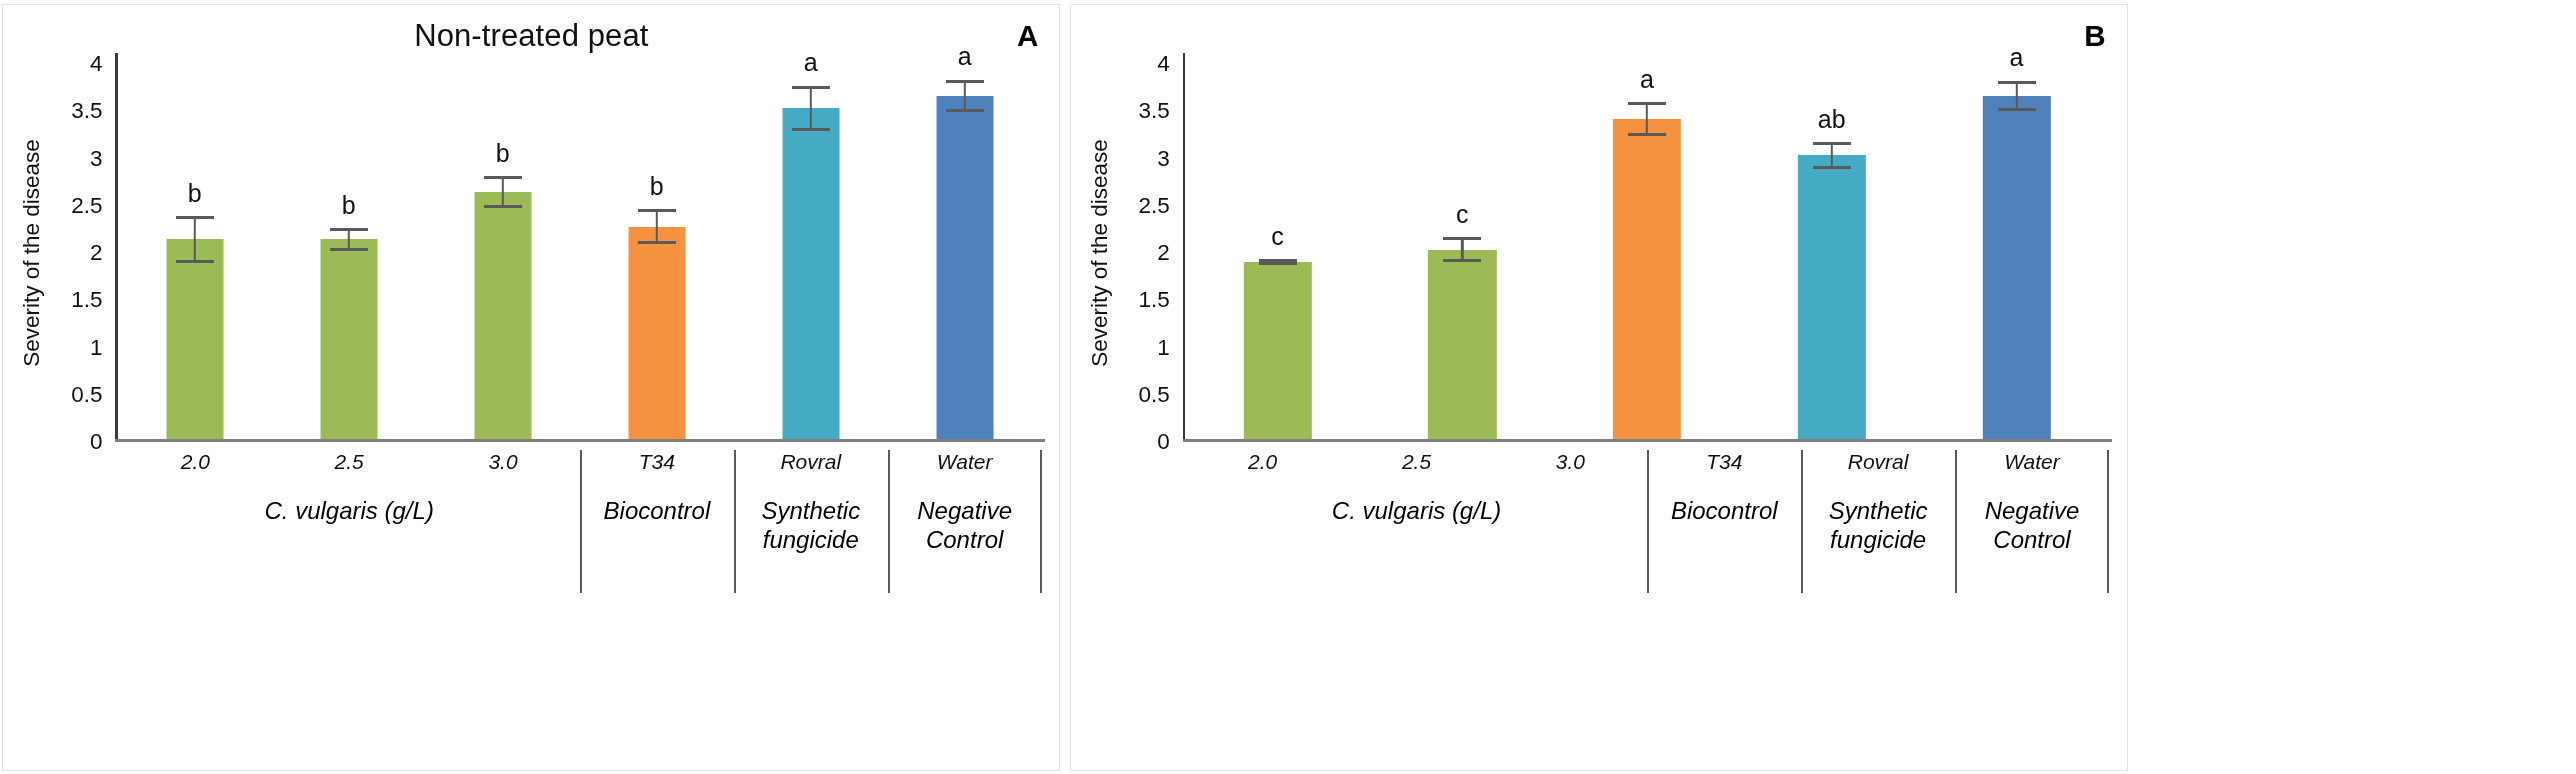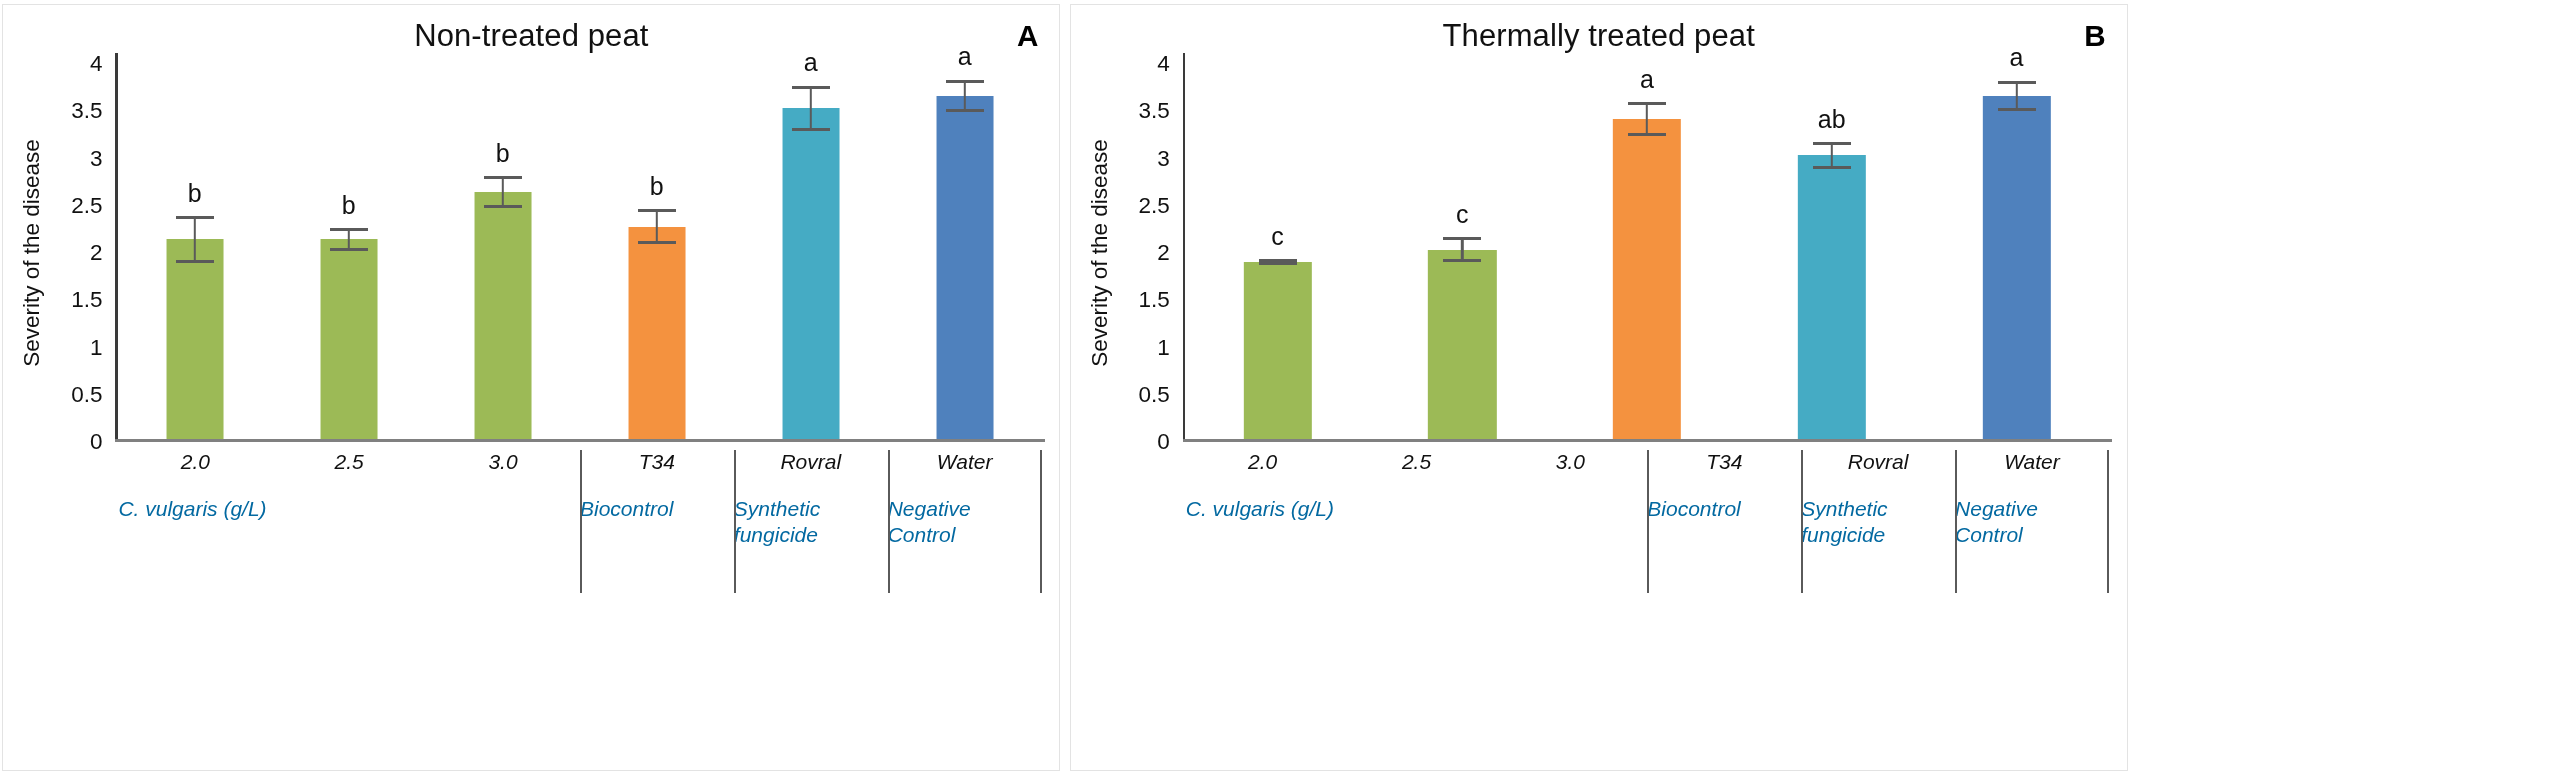--- a/index.html
+++ b/index.html
@@ -20,21 +20,21 @@
   .bar{position:absolute;bottom:0;left:50%;transform:translateX(-50%);width:37%;}
   .errbar{position:absolute;left:50%;transform:translateX(-50%);width:0;}
   .err-line{position:absolute;left:0;top:0;bottom:0;width:2.4px;background:#5a5a5a;transform:translateX(-1.2px);}
   .err-cap{position:absolute;left:-19px;width:38px;height:3px;background:#5a5a5a;}
   .err-cap.top{top:0;}
   .err-cap.bot{bottom:0;}
   .sig{position:absolute;left:50%;transform:translateX(-50%);font-size:25px;color:#111;white-space:nowrap;}
   .xlabels{position:absolute;left:115px;right:17.7px;top:445px;height:33px;display:flex;}
   .xlabel{flex:1 1 0;text-align:center;font-size:21px;font-style:italic;color:#111;}
   .grouprow{position:absolute;left:115px;right:17.7px;top:488px;height:95px;display:flex;}
-  .group{position:relative;font-size:21px;font-style:italic;color:#0369a1;line-height:1.22;padding-top:3.5px;box-sizing:border-box;}
+  .group{position:relative;text-align:center;font-size:24px;font-style:italic;color:#000000;line-height:1.22;padding-top:3.5px;box-sizing:border-box;}
   .group .gsep{position:absolute;left:0;top:-43px;bottom:-5.9px;width:1.8px;background:#5a5a5a;}
   .group .gsep.right{left:auto;right:0;}
 </style>
 </head>
 <body>
 
 <div class="figure">
 
   <div class="panel">
     <div class="panel-title">Non-treated peat</div>
@@ -137,21 +137,20 @@
         <div class="group" style="flex: 1 1 0px;">
           <div>Negative</div>
           <div>Control</div>
           <div class="gsep"></div>
           <div class="gsep right"></div>
         </div>
       </div>
   </div>
 
   <div class="panel">
-    <div class="panel-title">Thermally treated peat</div>
     <div class="panel-letter">B</div>
     <div class="ylabel">
         <span>Severity of the disease</span>
       </div>
     <div class="yticks">
         <div class="ytick" style="top: 0px;">4</div>
         <div class="ytick" style="top: 47px;">3.5</div>
         <div class="ytick" style="top: 95px;">3</div>
         <div class="ytick" style="top: 142px;">2.5</div>
         <div class="ytick" style="top: 189px;">2</div>

